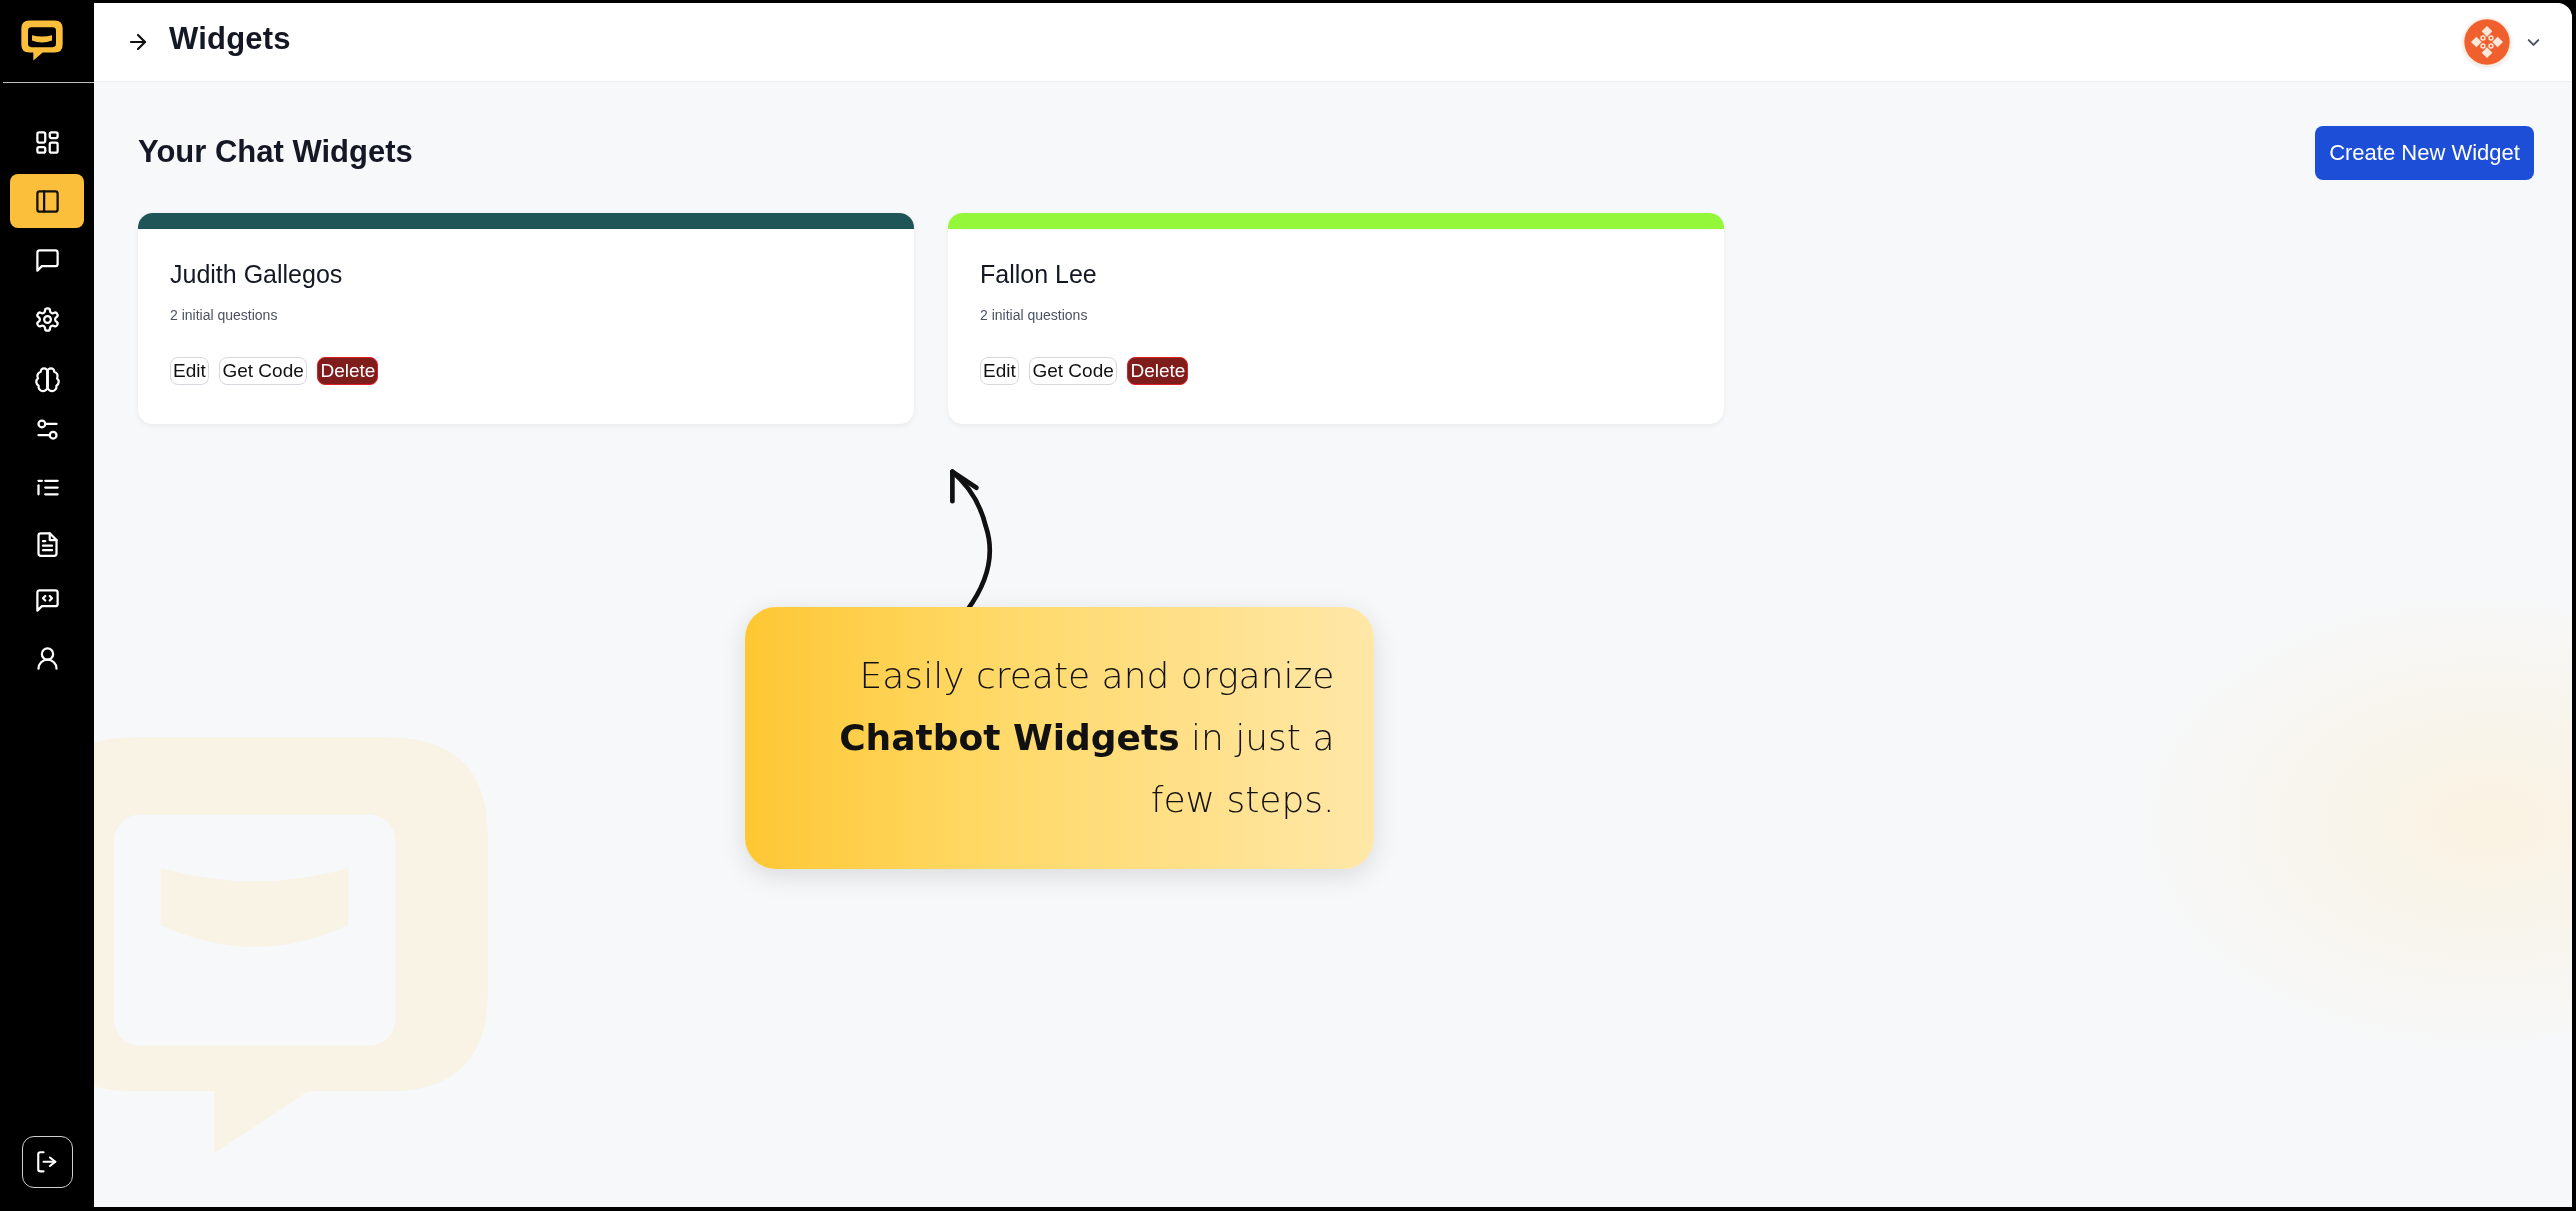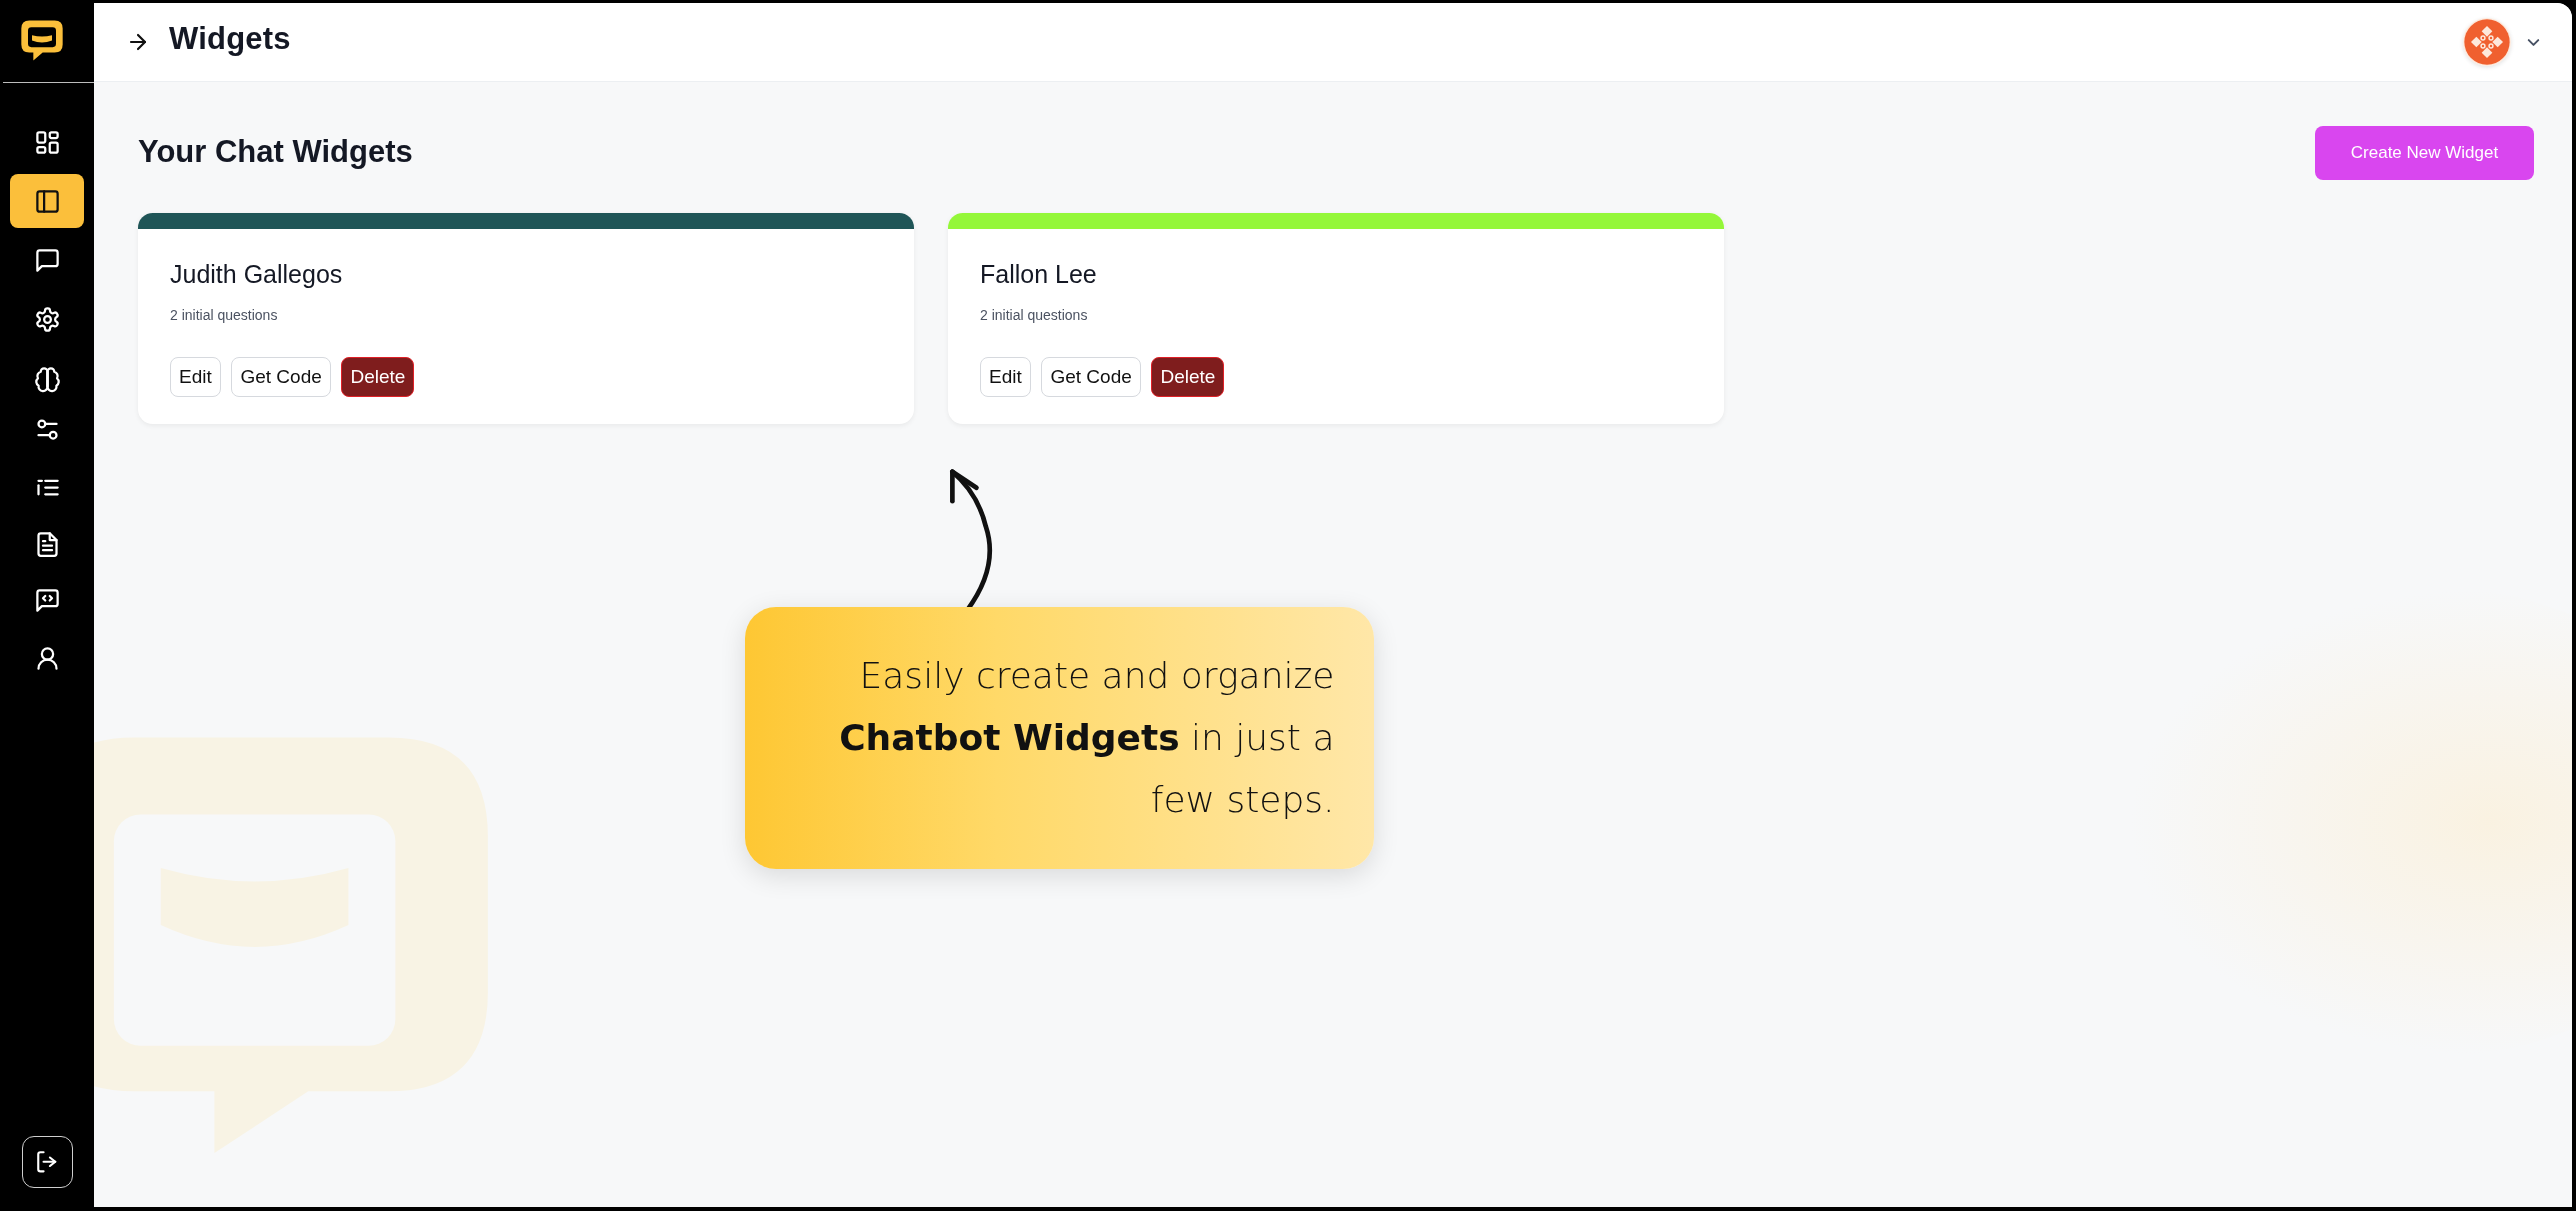--- a/index.html
+++ b/index.html
@@ -29,28 +29,28 @@
   .avatar-chevron { position: absolute; left: 2430px; top: 29.5px; width: 19px; height: 19px; cursor: pointer; }
   .avatar-chevron svg { width: 19px; height: 19px; fill: none; stroke: #475163; stroke-width: 2.5; stroke-linecap: round; stroke-linejoin: round; }
 
   
   .bg-logo { position: absolute; left: -54px; top: 721px; width: 448px; height: 429px; opacity: 1; }
   .bg-glow { position: absolute; left: 2033px; top: 584px; width: 604px; height: 470px; border-radius: 50%;
     background: radial-gradient(ellipse at 60% 50%, rgba(252,237,206,0.55) 0%, rgba(250,240,220,0.35) 40%, rgba(247,248,249,0) 70%); }
 
   
   .page-heading { position: absolute; left: 44px; top: 131px; font-size: 31px; font-weight: 700; color: #141824; }
-  .create-btn { position: absolute; left: 2221px; top: 123px; width: 219px; height: 54px; background: #d946ef; color: #fff; border: none; border-radius: 8px; font-family: "Liberation Sans", sans-serif; font-size: 17px; font-weight: 500; cursor: pointer; }
+  .create-btn { position: absolute; left: 2221px; top: 123px; width: 219px; height: 54px; background: #1d4ed8; color: #fff; border: none; border-radius: 8px; font-family: "Liberation Sans", sans-serif; font-size: 22px; font-weight: 500; cursor: pointer; }
 
   .card { position: absolute; top: 210px; width: 776px; height: 211px; background: #fff; border-radius: 14.8px; box-shadow: 0 1.3px 5.4px rgba(0,0,0,0.06); overflow: hidden; }
   .card-bar { position: absolute; left: 0; top: 0; width: 100%; height: 16px; }
   .card-name { position: absolute; left: 32px; top: 47px; font-size: 25px; color: #141824; }
   .card-sub { position: absolute; left: 32px; top: 94px; font-size: 14px; color: #4b5261; }
   .card-actions { position: absolute; left: 32px; top: 144px; display: flex; gap: 10.7px; }
-  .btn-outline, .btn-danger { height: 40px; padding: 0 8px; border-radius: 8px; font-family: "Liberation Sans", sans-serif; font-size: 19px; cursor: pointer; }
+  .btn-outline, .btn-danger { height: 28px; padding: 0 2px; border-radius: 8px; font-family: "Liberation Sans", sans-serif; font-size: 19px; cursor: pointer; }
   .btn-outline { background: #fff; border: 1.3px solid #d6d9de; color: #111; }
   .btn-danger { background: #7f1d1d; border: 1.3px solid #e02027; color: #fff; }
 
   
   .arrow-svg { position: absolute; left: 845px; top: 463px; width: 87px; height: 148px; overflow: visible; }
   .callout { position: absolute; left: 651px; top: 604px; width: 629px; height: 262px; border-radius: 31px;
     background: linear-gradient(90deg, #fec733 0%, #ffd968 40%, #ffe7a8 100%);
     box-shadow: 0 6.7px 27px rgba(0,0,0,0.12); display: flex; align-items: center; justify-content: center; text-align: right; }
   .callout-text { font-size: 36px; line-height: 62px; color: #111; width: 550px; font-family: "DejaVu Sans", sans-serif; font-weight: 300; }
   .callout-text b { font-weight: 700; }

